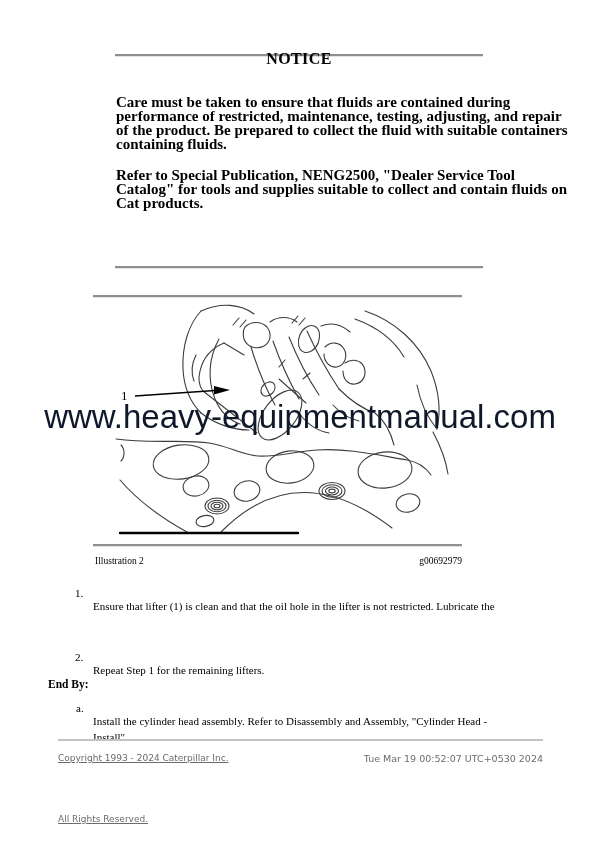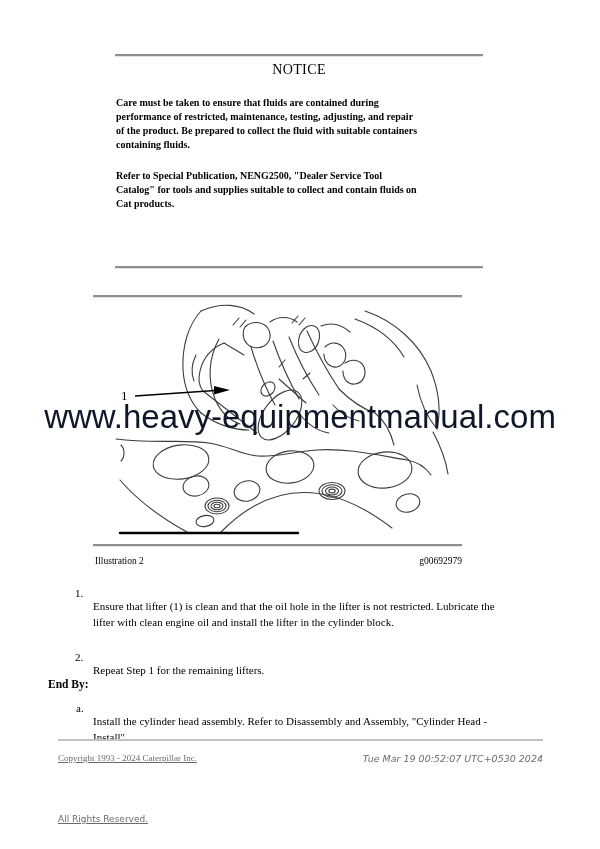--- a/index.html
+++ b/index.html
@@ -1,22 +1,22 @@
 <!DOCTYPE html>
 <html><head>
 <meta charset="utf-8">
 <style>
   html,body{margin:0;padding:0;background:#ffffff;}
   .page{position:relative;width:600px;height:849px;background:#fff;overflow:hidden;
         font-family:"Liberation Serif",serif;color:#000;}
   .rule{position:absolute;height:2px;background:#8f8f8f;border-bottom:1px solid #e3e3e3;}
   .rule-thin{position:absolute;height:2px;background:#c3c3c3;}
-  .notice-title{position:absolute;left:115px;width:368px;top:62px;text-align:center;
-        font-weight:400;font-size:14px;letter-spacing:.4px;}
-  .noticep{position:absolute;left:116px;font-weight:700;font-size:10px;}
+  .notice-title{position:absolute;left:115px;width:368px;top:50px;text-align:center;
+        font-weight:700;font-size:16px;letter-spacing:.4px;}
+  .noticep{position:absolute;left:116px;font-weight:700;font-size:15px;}
   .noticep div{line-height:13.9px;white-space:nowrap;}
   .bodyblock{position:absolute;left:93px;font-size:11px;margin-top:11px;}
   .bodyblock div{line-height:16.4px;white-space:nowrap;}
   .marker{position:absolute;font-size:11px;white-space:nowrap;}
   .noteline{position:absolute;left:93px;font-size:11px;white-space:nowrap;}
   .noteline .nlabel{font-weight:700;}
   .noteline .ntext{margin-left:4px;}
   .endby{position:absolute;left:48px;font-weight:700;font-size:11.5px;white-space:nowrap;}
   .caption-row{position:absolute;left:93px;width:369px;top:556px;font-size:9.5px;}
   .cap-left{position:absolute;left:2px;top:0;white-space:nowrap;}
@@ -125,34 +125,33 @@
   <div class="rule" style="left:93px;width:369px;top:544px;"></div>
 
   <div class="caption-row">
     <span class="cap-left">Illustration 2</span>
     <span class="cap-right">g00692979</span>
   </div>
 
   <div class="marker" style="left:75px;top:587px;">1.</div>
   <div class="bodyblock" style="top:587px;">
       <div>Ensure that lifter (1) is clean and that the oil hole in the lifter is not restricted. Lubricate the</div>
-      <div>lifter with clean engine oil and install the lifter in the cylinder block.</div>
     </div>
 
 
   <div class="marker" style="left:75px;top:651px;">2.</div>
   <div class="bodyblock" style="top:651px;">
       <div>Repeat Step 1 for the remaining lifters.</div>
     </div>
 
   <div class="endby" style="top:678px;">End By:</div>
   <div class="marker" style="left:76px;top:702px;">a.</div>
   <div class="bodyblock" style="top:702px;">
       <div>Install the cylinder head assembly. Refer to Disassembly and Assembly, "Cylinder Head -</div>
       <div>Install".</div>
     </div>
 
   <div class="rule-thin" style="left:58px;width:485px;top:739px;"></div>
-  <a class="flink" style="top:753px;color:#6b6b6b;font-family:Liberation Serif, serif;">Copyright 1993 - 2024 Caterpillar Inc.</a>
+  <a class="flink" style="top:753px;color:#6b6b6b;">Copyright 1993 - 2024 Caterpillar Inc.</a>
   <a class="flink" style="top:770px;color:#6b6b6b;margin-top:44px;">All Rights Reserved.</a>
-  <div class="fstamp" style="color:#6b6b6b;font-style:italic;">Tue Mar 19 00:52:07 UTC+0530 2024</div>
+  <div class="fstamp" style="color:#6b6b6b;">Tue Mar 19 00:52:07 UTC+0530 2024</div>
 
 </div>
 
 </body></html>

